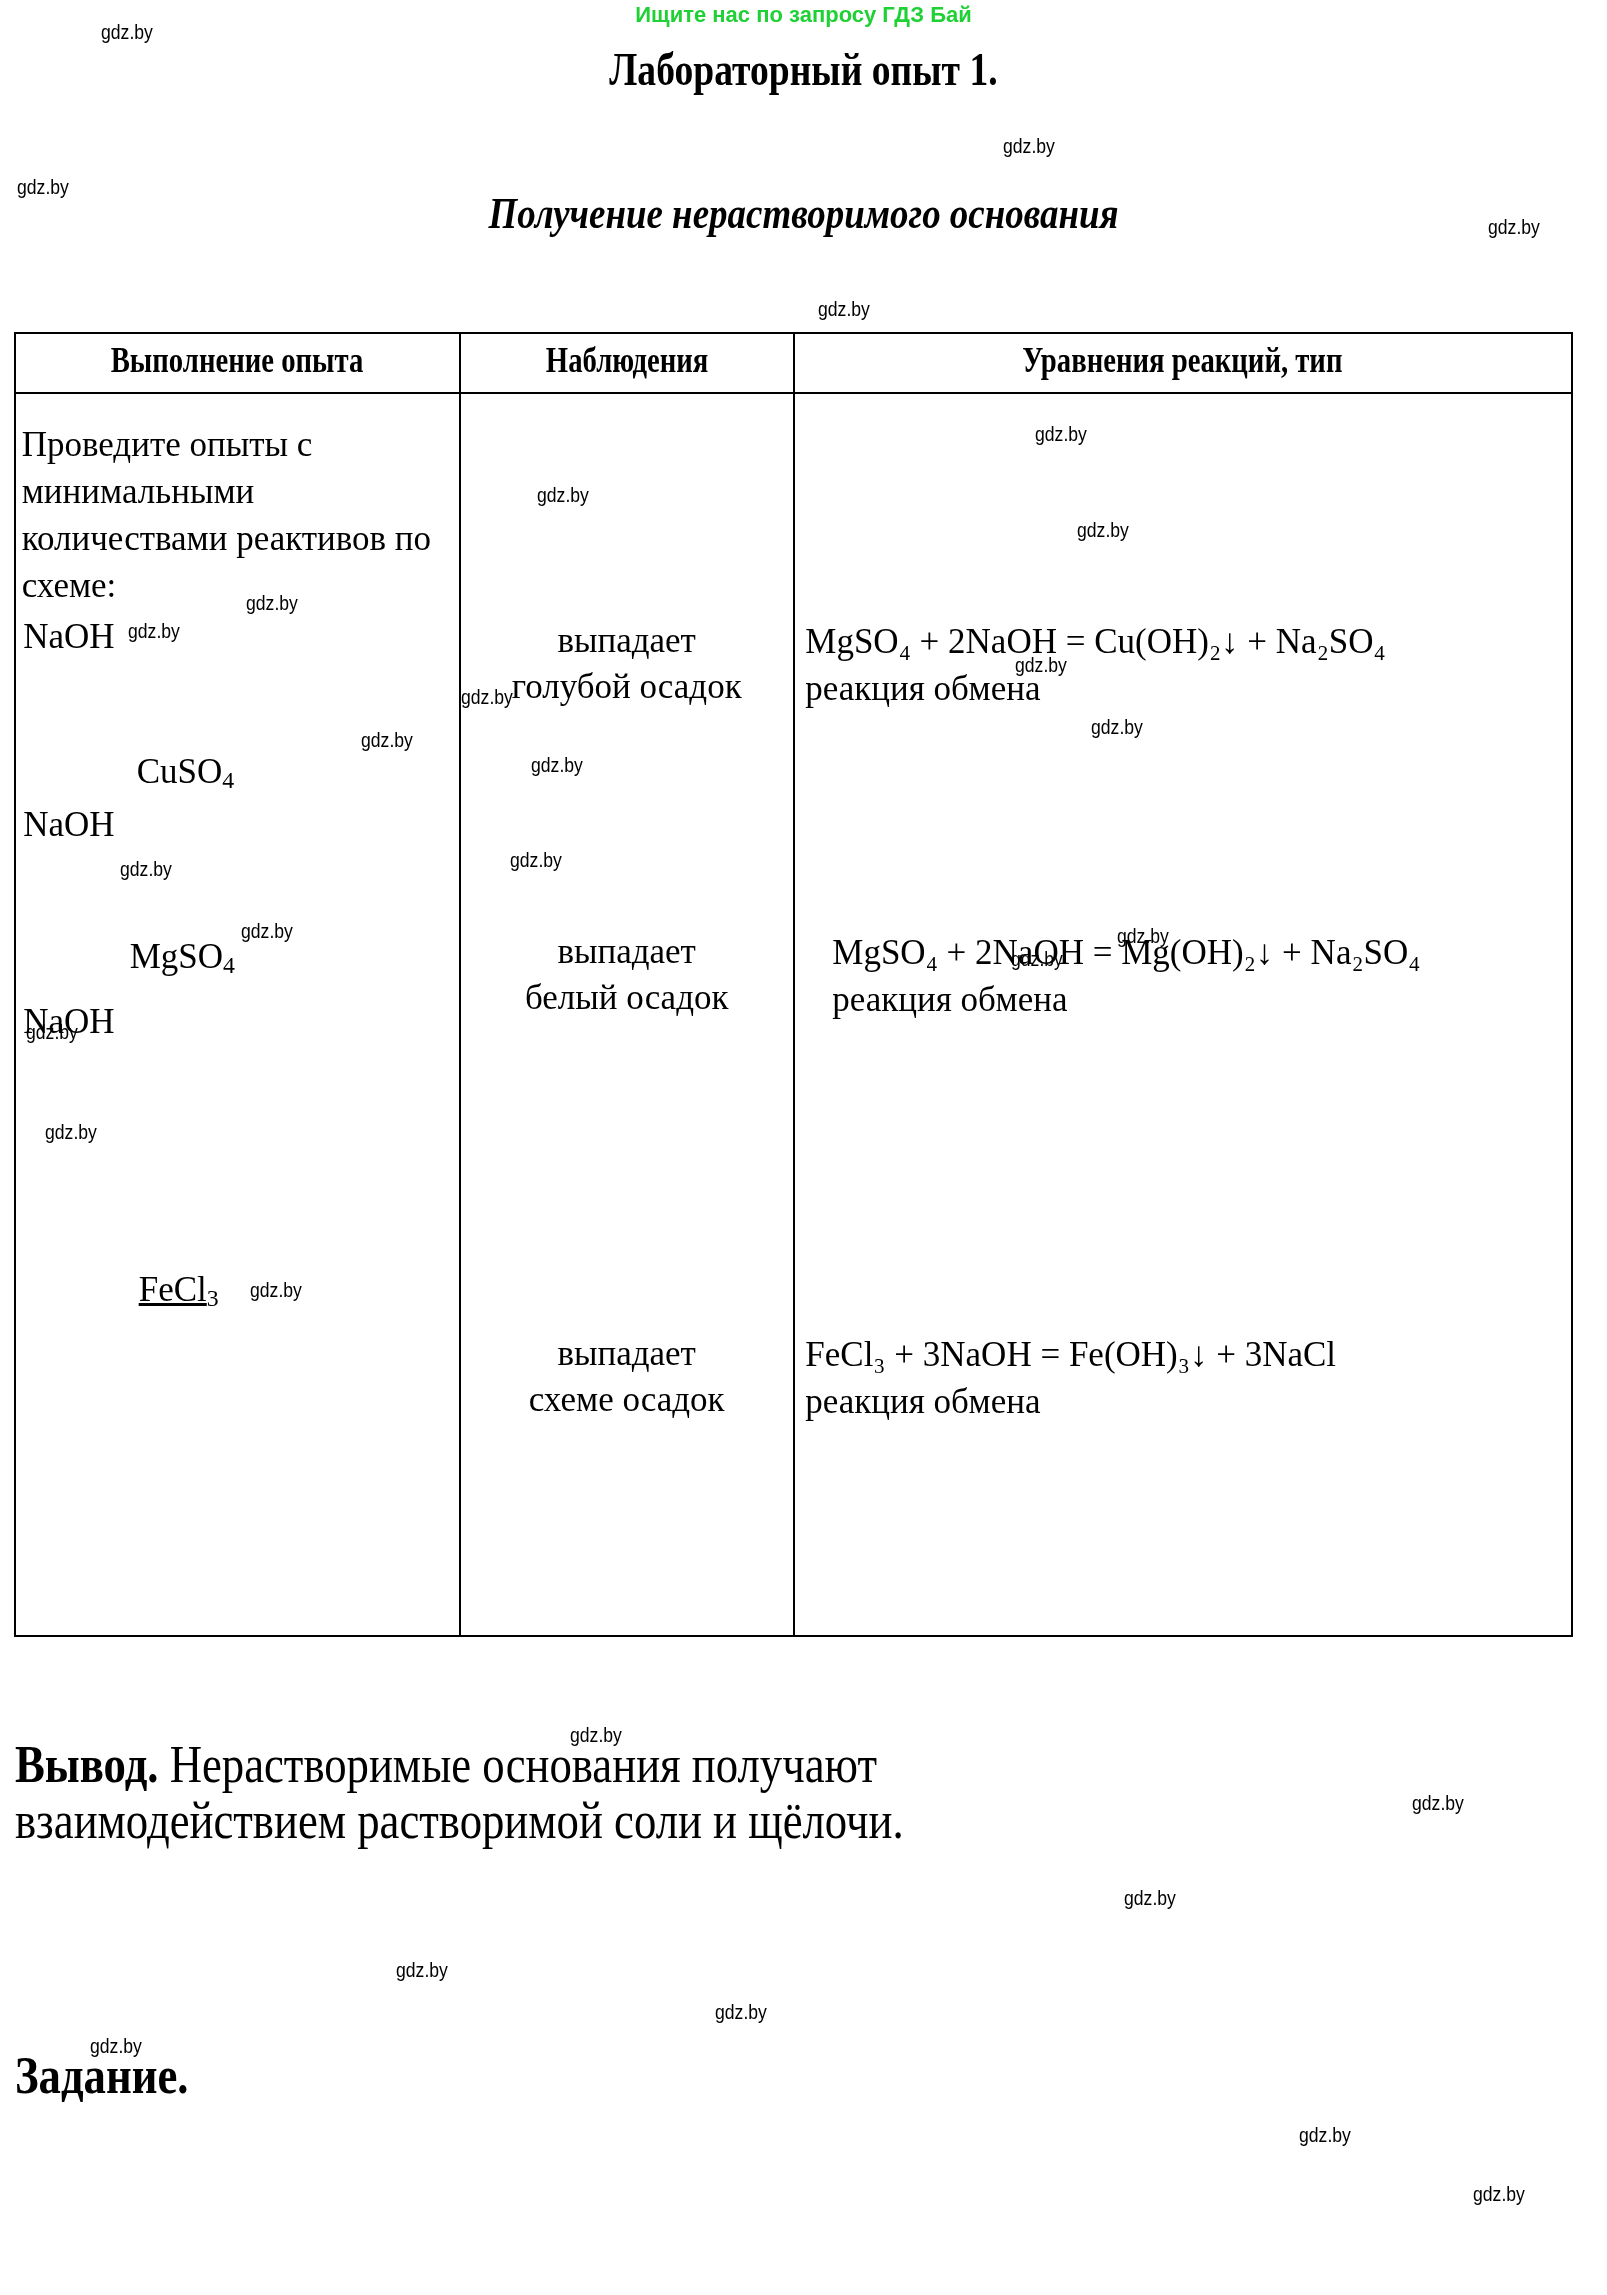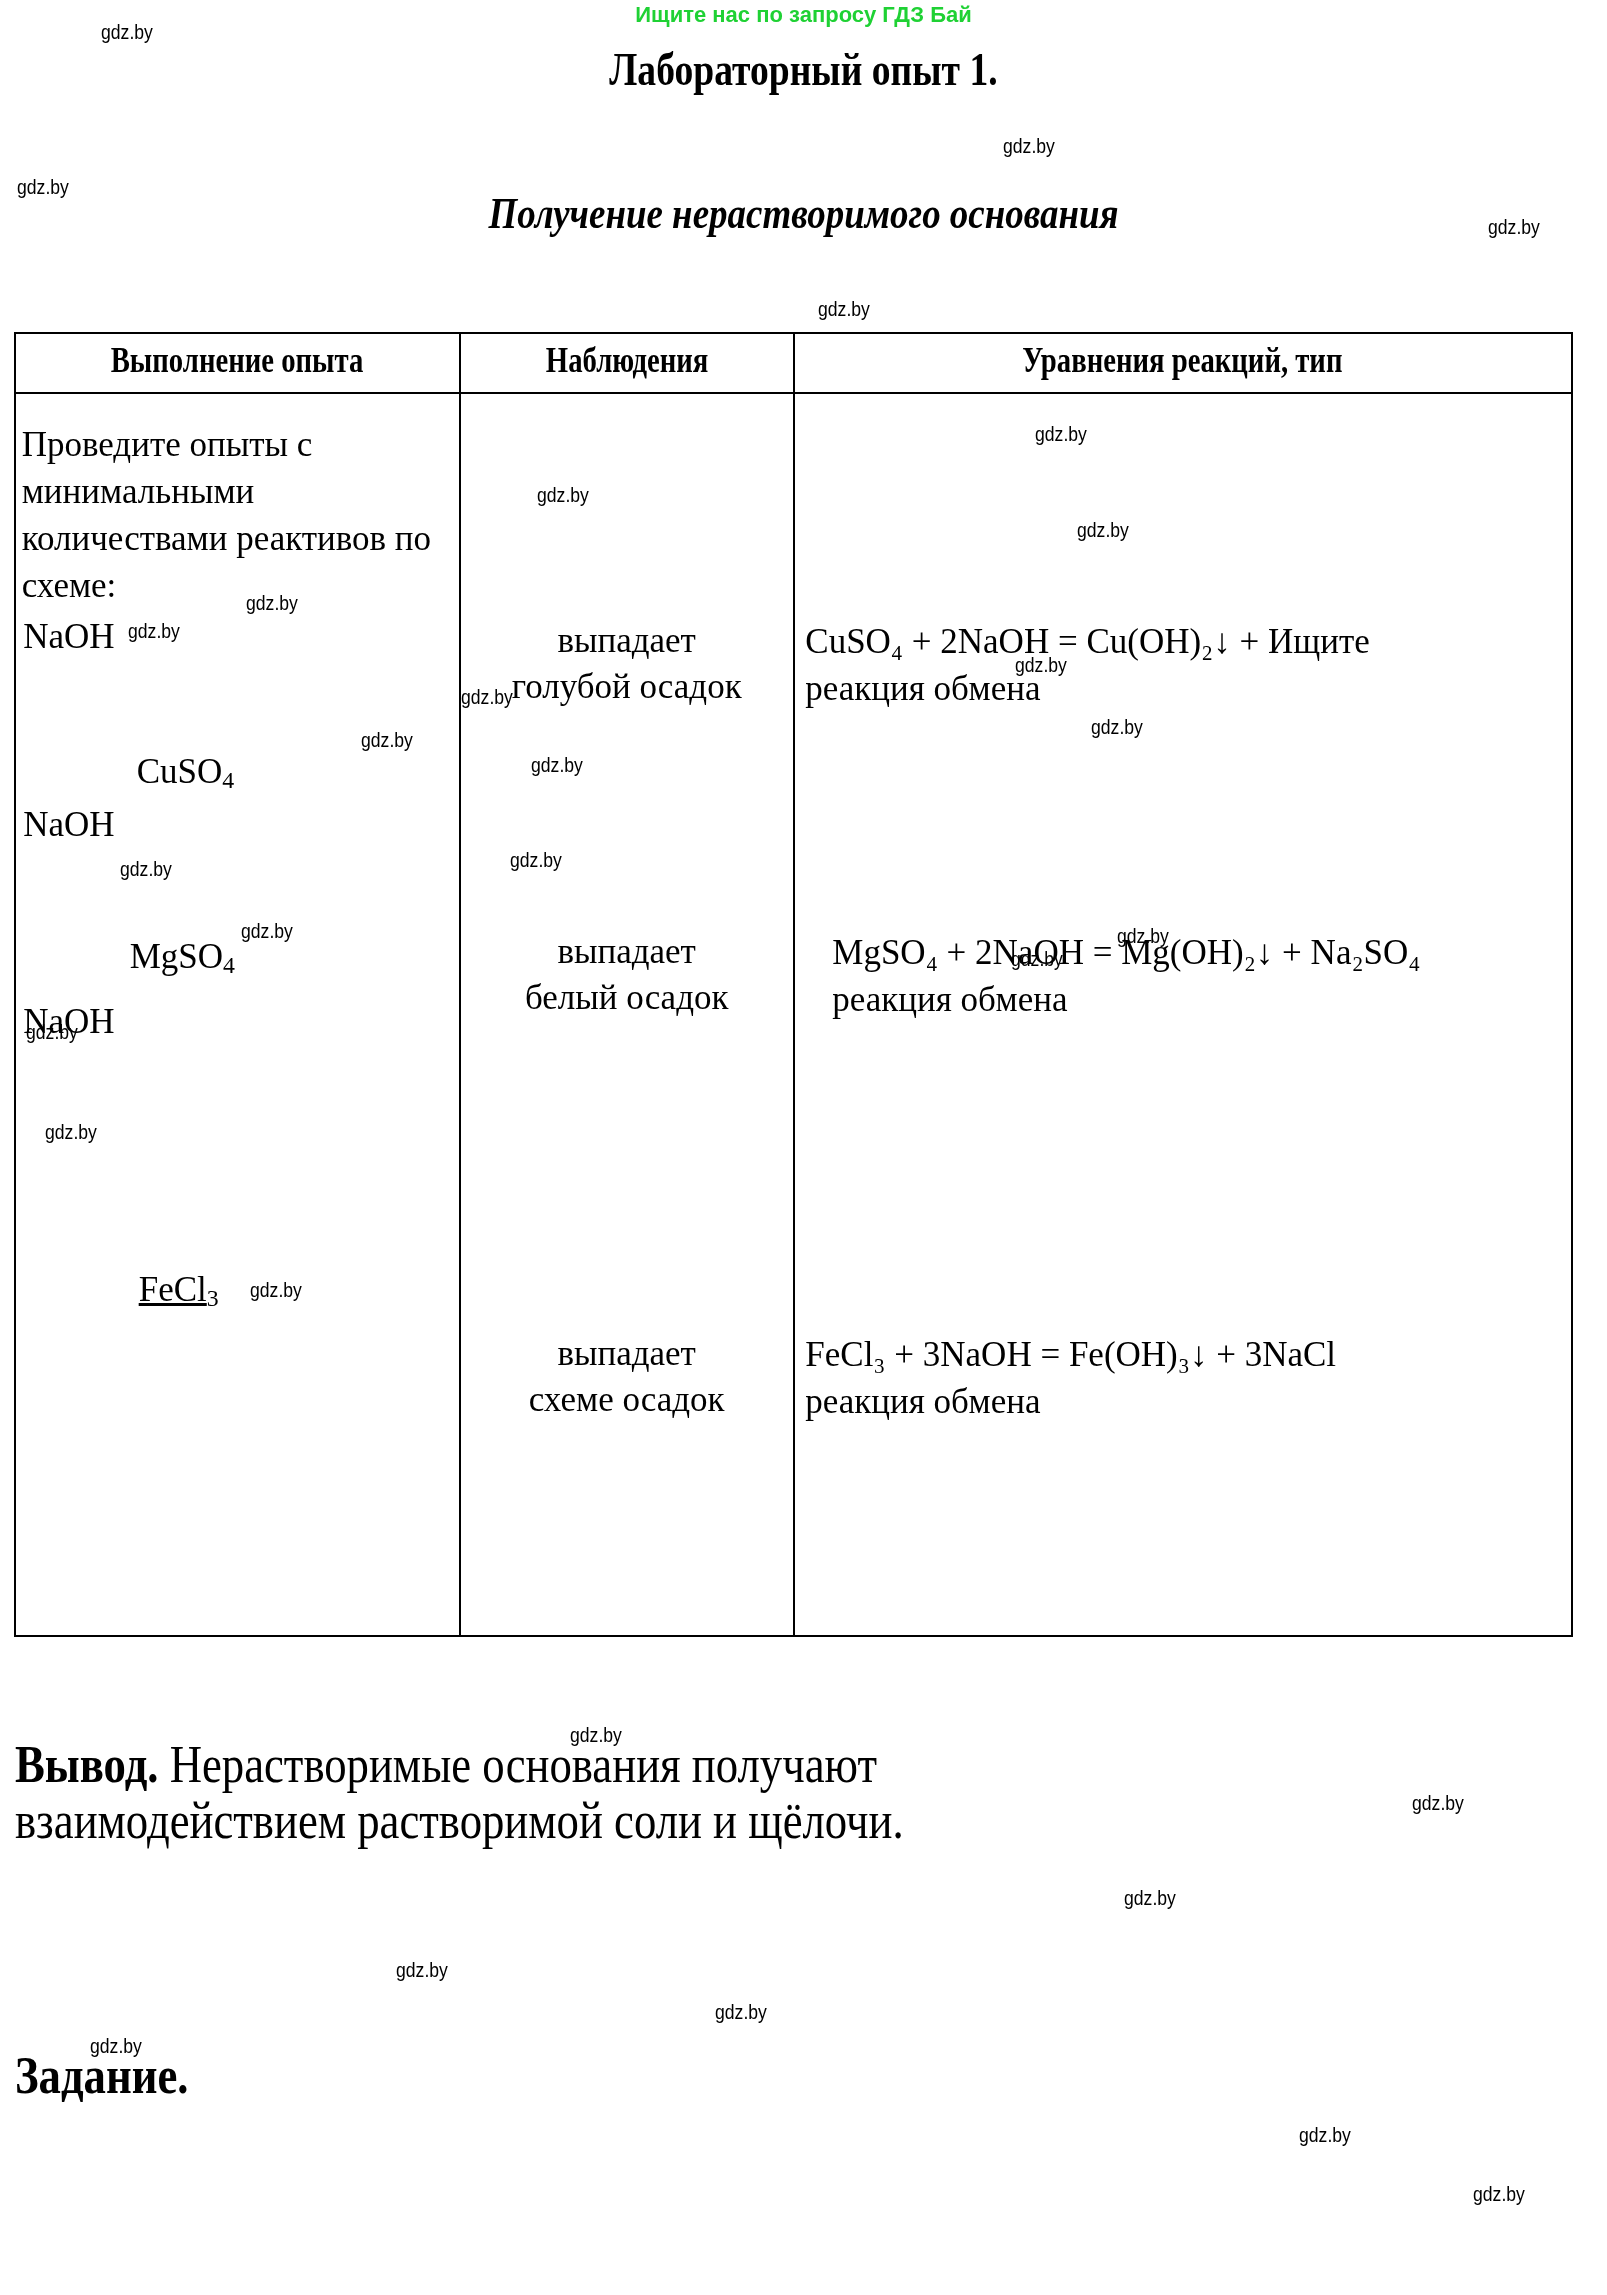--- a/index.html
+++ b/index.html
@@ -231,21 +231,21 @@
               <div class="wm" style="left:0px; top:292px;">gdz.by</div>
               <div class="wm" style="left:70px; top:360px;">gdz.by</div>
               <div class="wm" style="left:49px; top:455px;">gdz.by</div>
             </div>
           </td>
 
           <td>
             <div class="cell-inner" style="height:1221px;">
 
               <div class="eqn" style="top:224px;">
-                <div>CuSO₄ + 2NaOH = Cu(OH)₂↓ + Ищите</div>
+                <div>MgSO₄ + 2NaOH = Cu(OH)₂↓ + Na₂SO₄</div>
                 <div>реакция обмена</div>
               </div>
 
               <div class="eqn" style="top:535px;margin-left:27px;">
                 <div>MgSO₄ + 2NaOH = Mg(OH)₂↓ + Na₂SO₄</div>
                 <div>реакция обмена</div>
               </div>
 
               <div class="eqn" style="top:937px;">
                 <div>FeCl₃ + 3NaOH = Fe(OH)₃↓ + 3NaCl</div>

